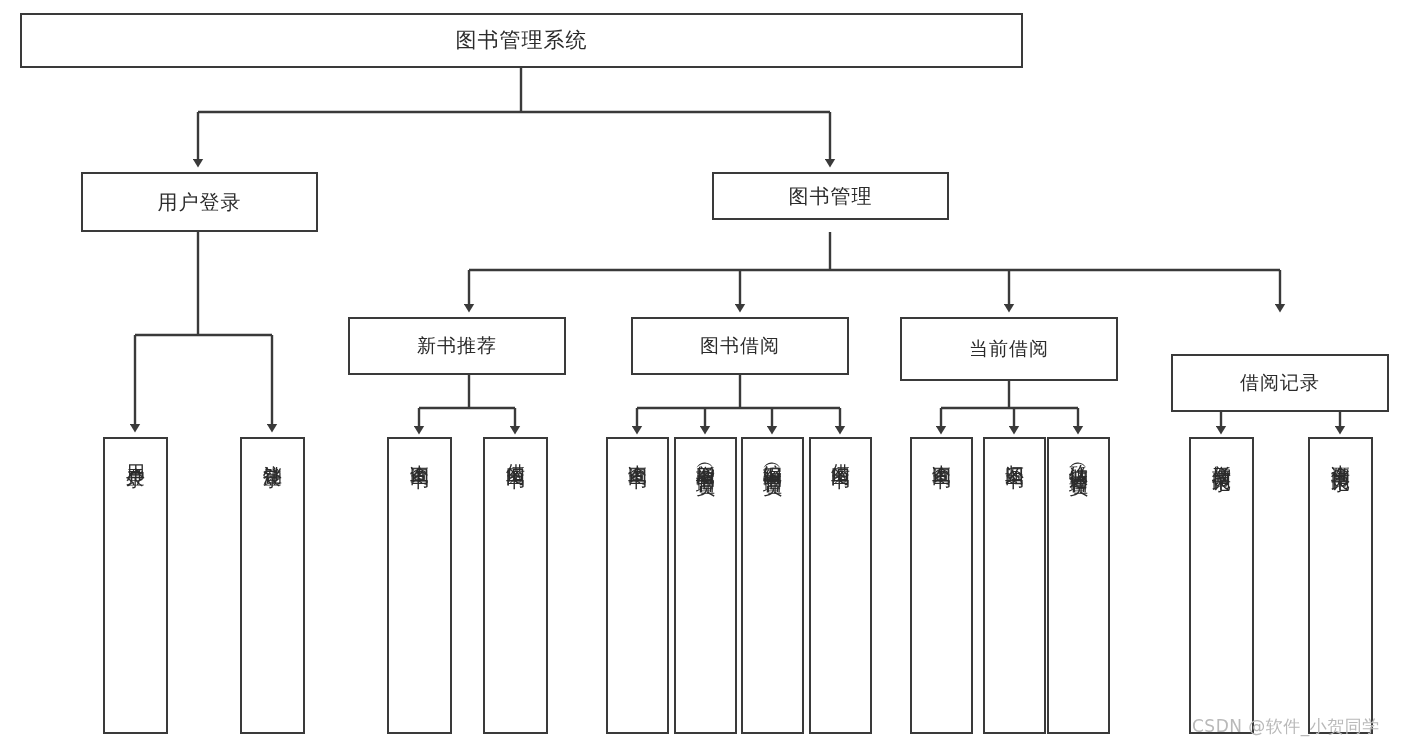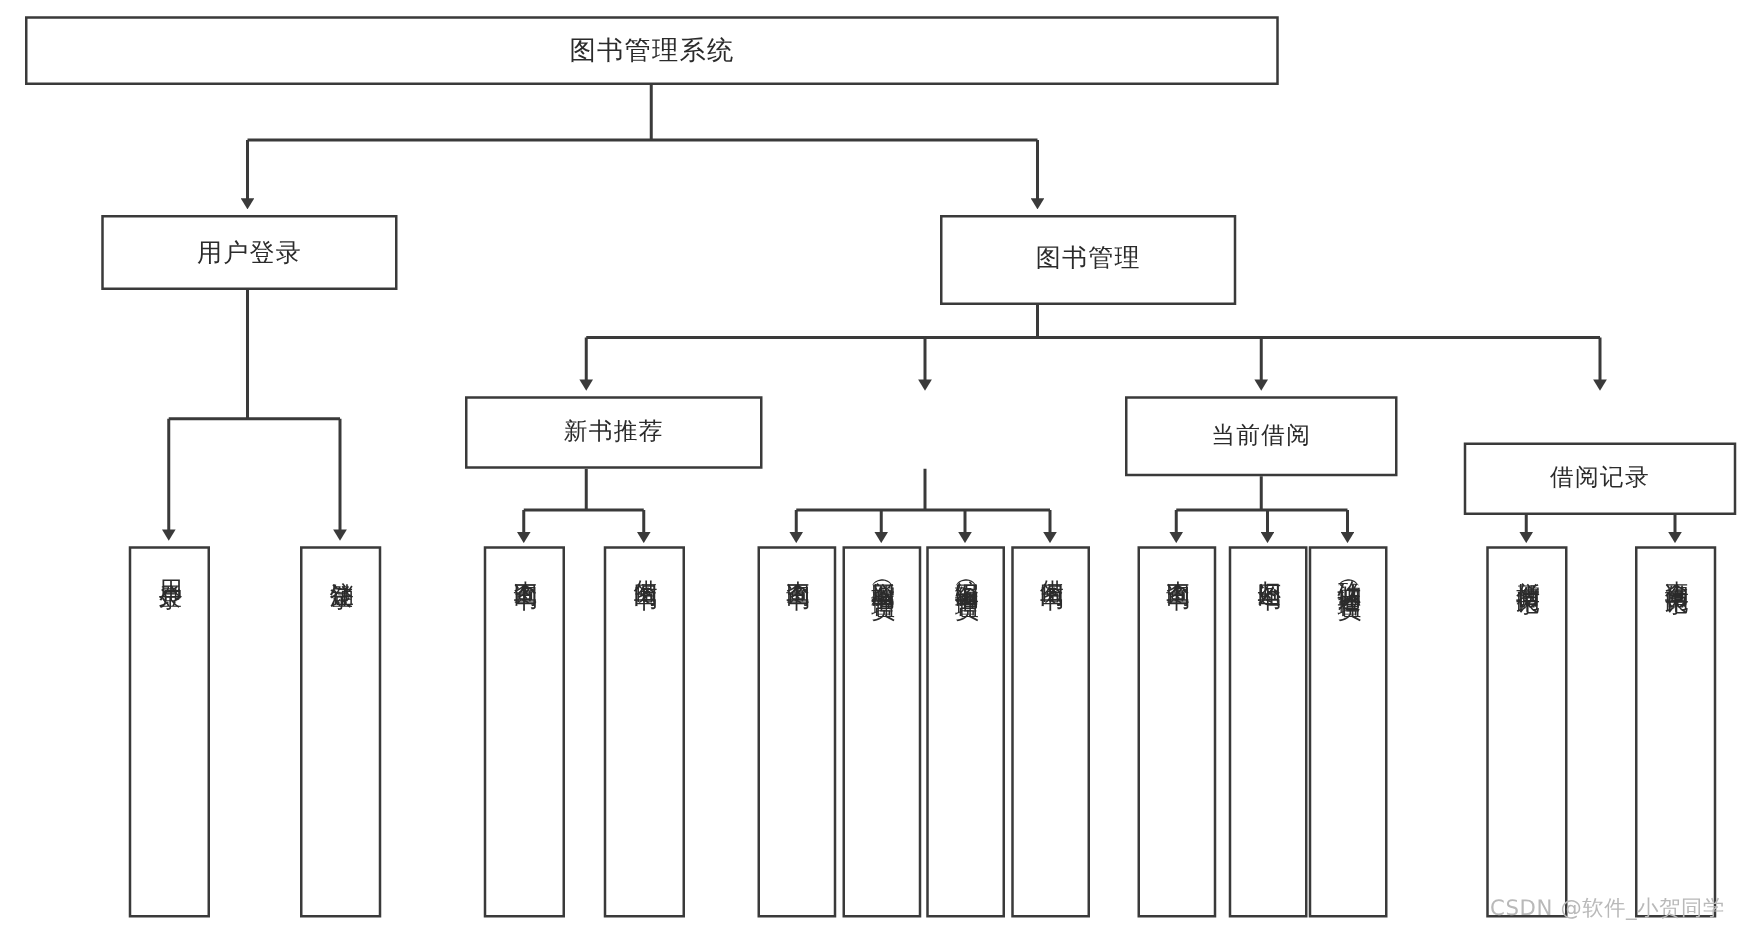--- a/index.html
+++ b/index.html
@@ -126,26 +126,29 @@
     </g>
   </svg>
 
   <div class="node level-root" style="left:20px; top:13px; width:1003px; height:55px;">
     <span class="htext">图书管理系统</span>
   </div>
 
   <div class="node level-1" style="left:81px; top:172px; width:237px; height:60px;">
     <span class="htext">用户登录</span>
   </div>
-  <div class="node level-1" style="left:752px; top:172px; width:237px; height:72px;font-family:Liberation Mono, monospace;">
+  <div class="node level-1" style="left:712px; top:172px; width:237px; height:48px;">
     <span class="htext">图书管理</span>
   </div>
 
-  <div class="node level-2" style="left:372px; top:317px; width:238px; height:58px;">
+  <div class="node level-2" style="left:348px; top:317px; width:218px; height:58px;">
     <span class="htext">新书推荐</span>
+  </div>
+  <div class="node level-2" style="left:631px; top:317px; width:218px; height:58px;">
+    <span class="htext">图书借阅</span>
   </div>
   <div class="node level-2" style="left:900px; top:317px; width:218px; height:64px;">
     <span class="htext">当前借阅</span>
   </div>
   <div class="node level-2" style="left:1171px; top:317px; width:218px; height:58px;margin-top:37px;">
     <span class="htext">借阅记录</span>
   </div>
 
   <div class="node leaf" style="left:103px; top:437px; width:65px; height:297px;">
     <span class="vtext">用户登录</span>

